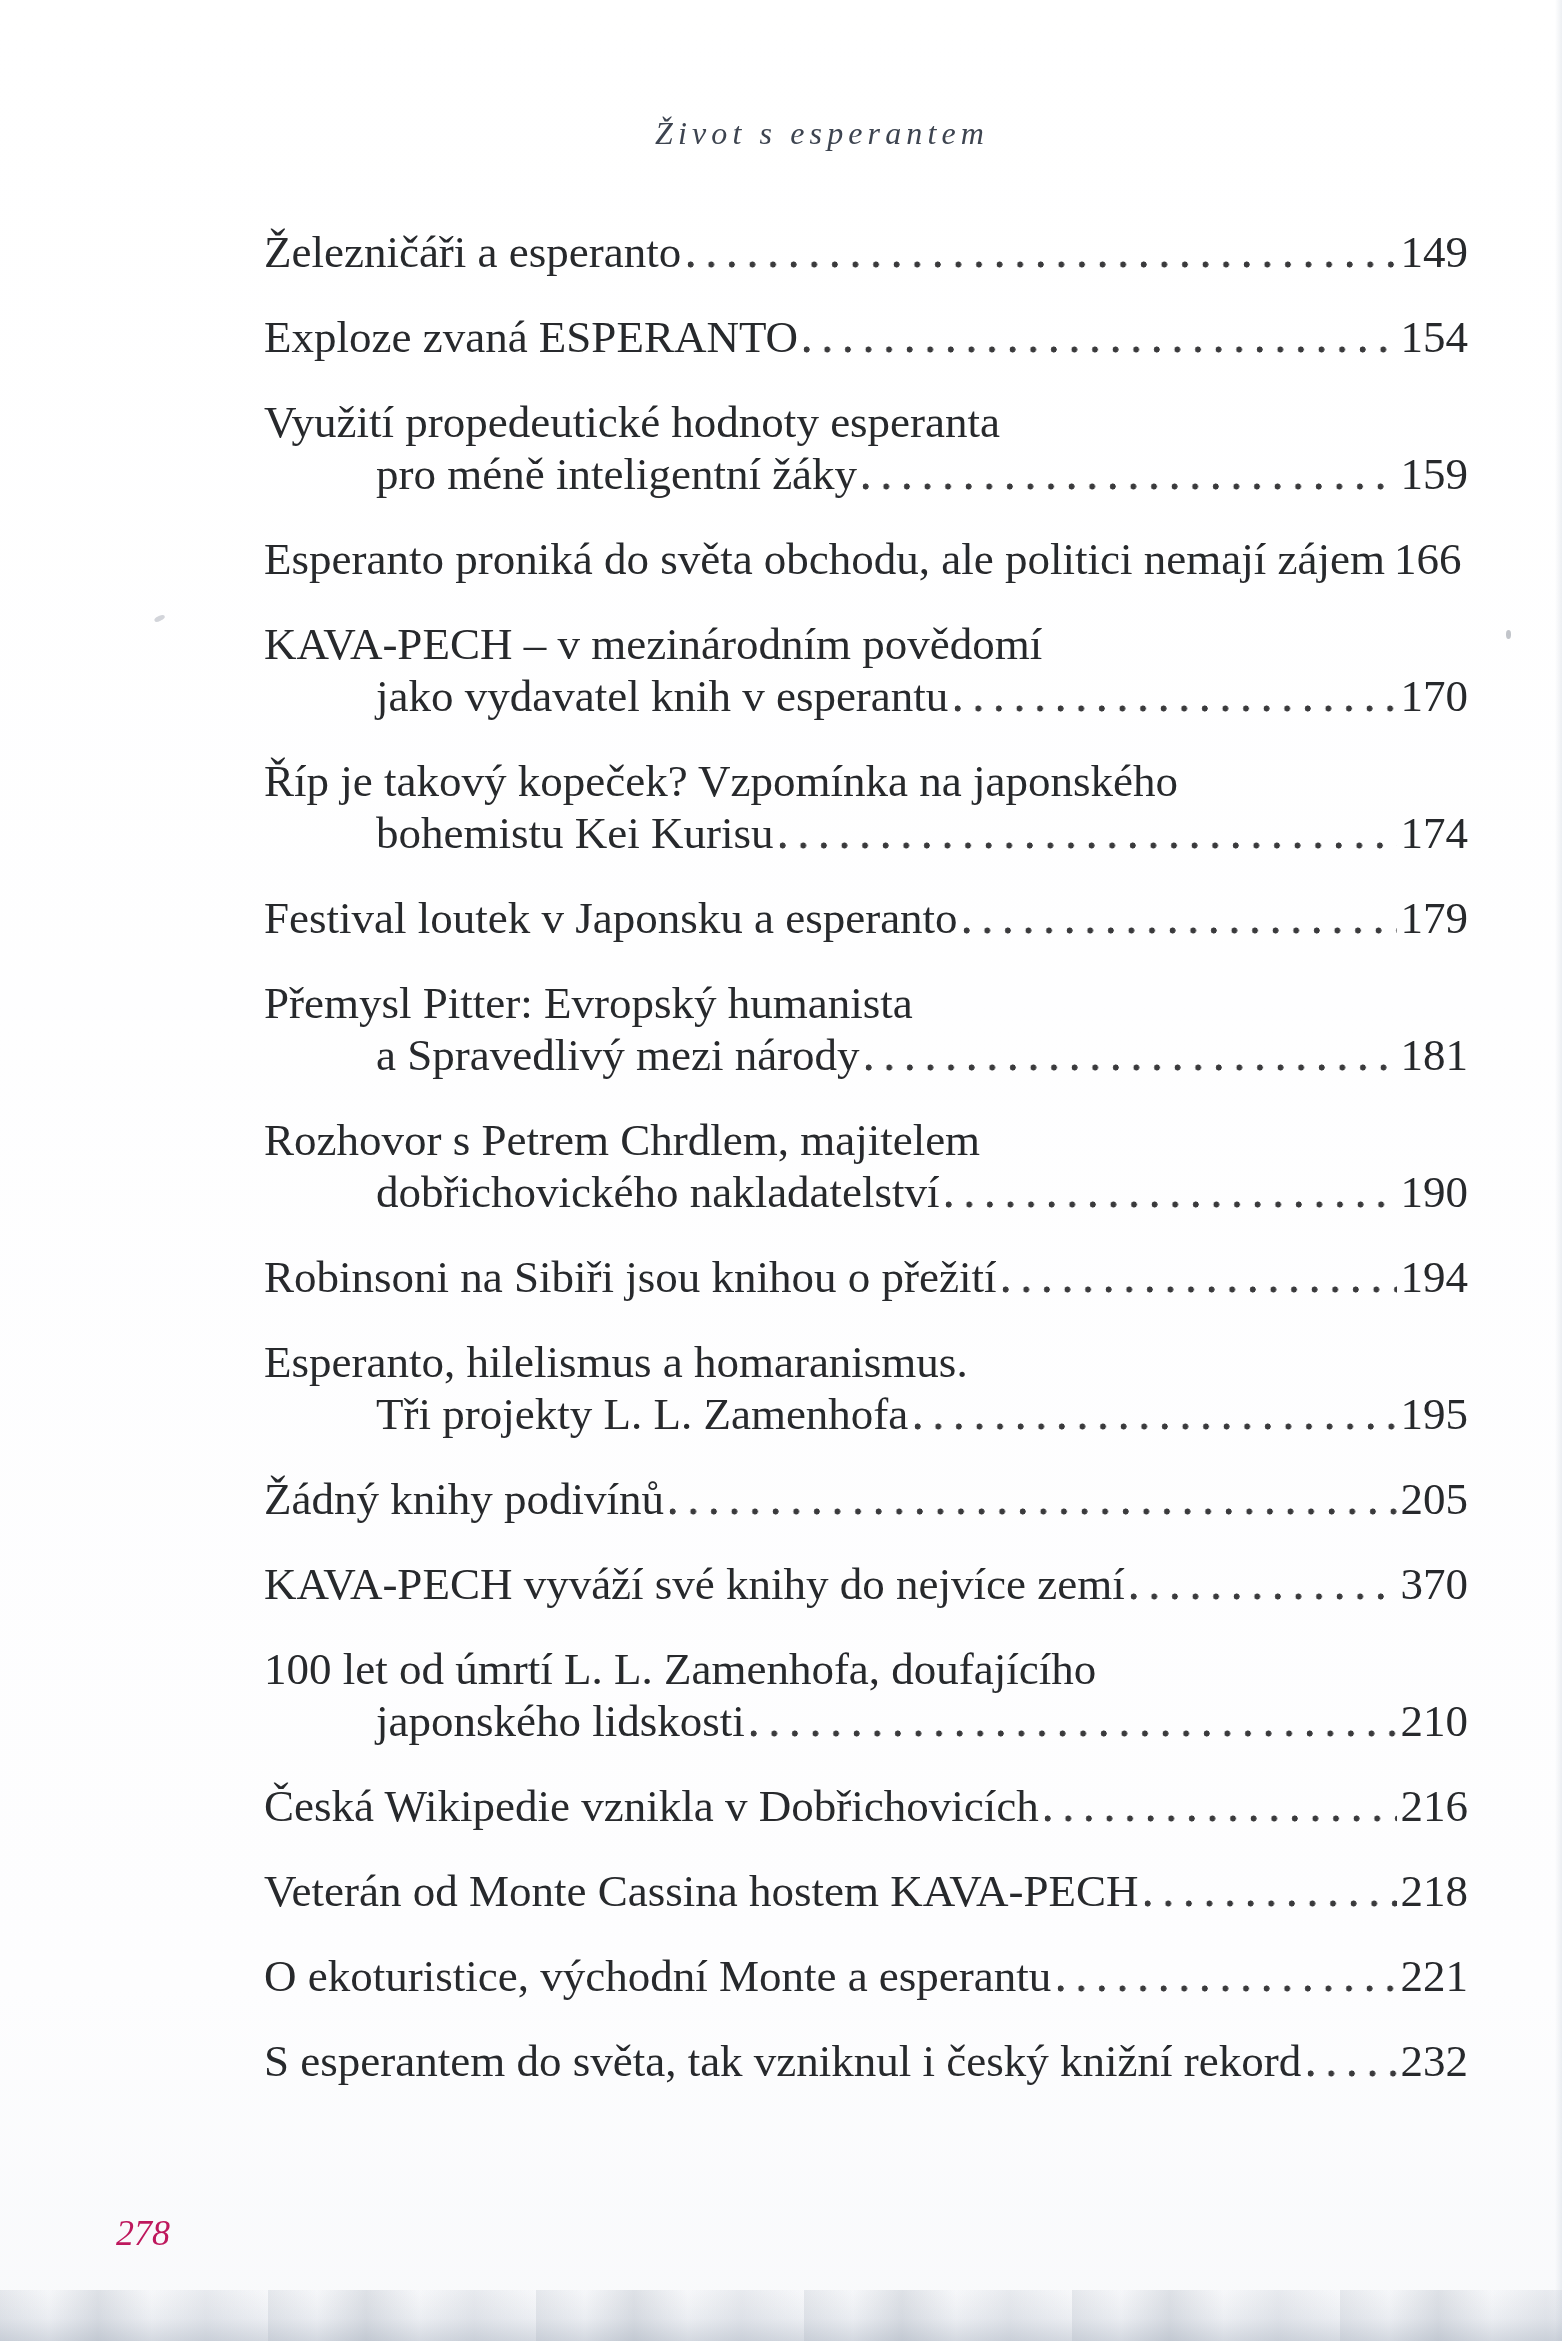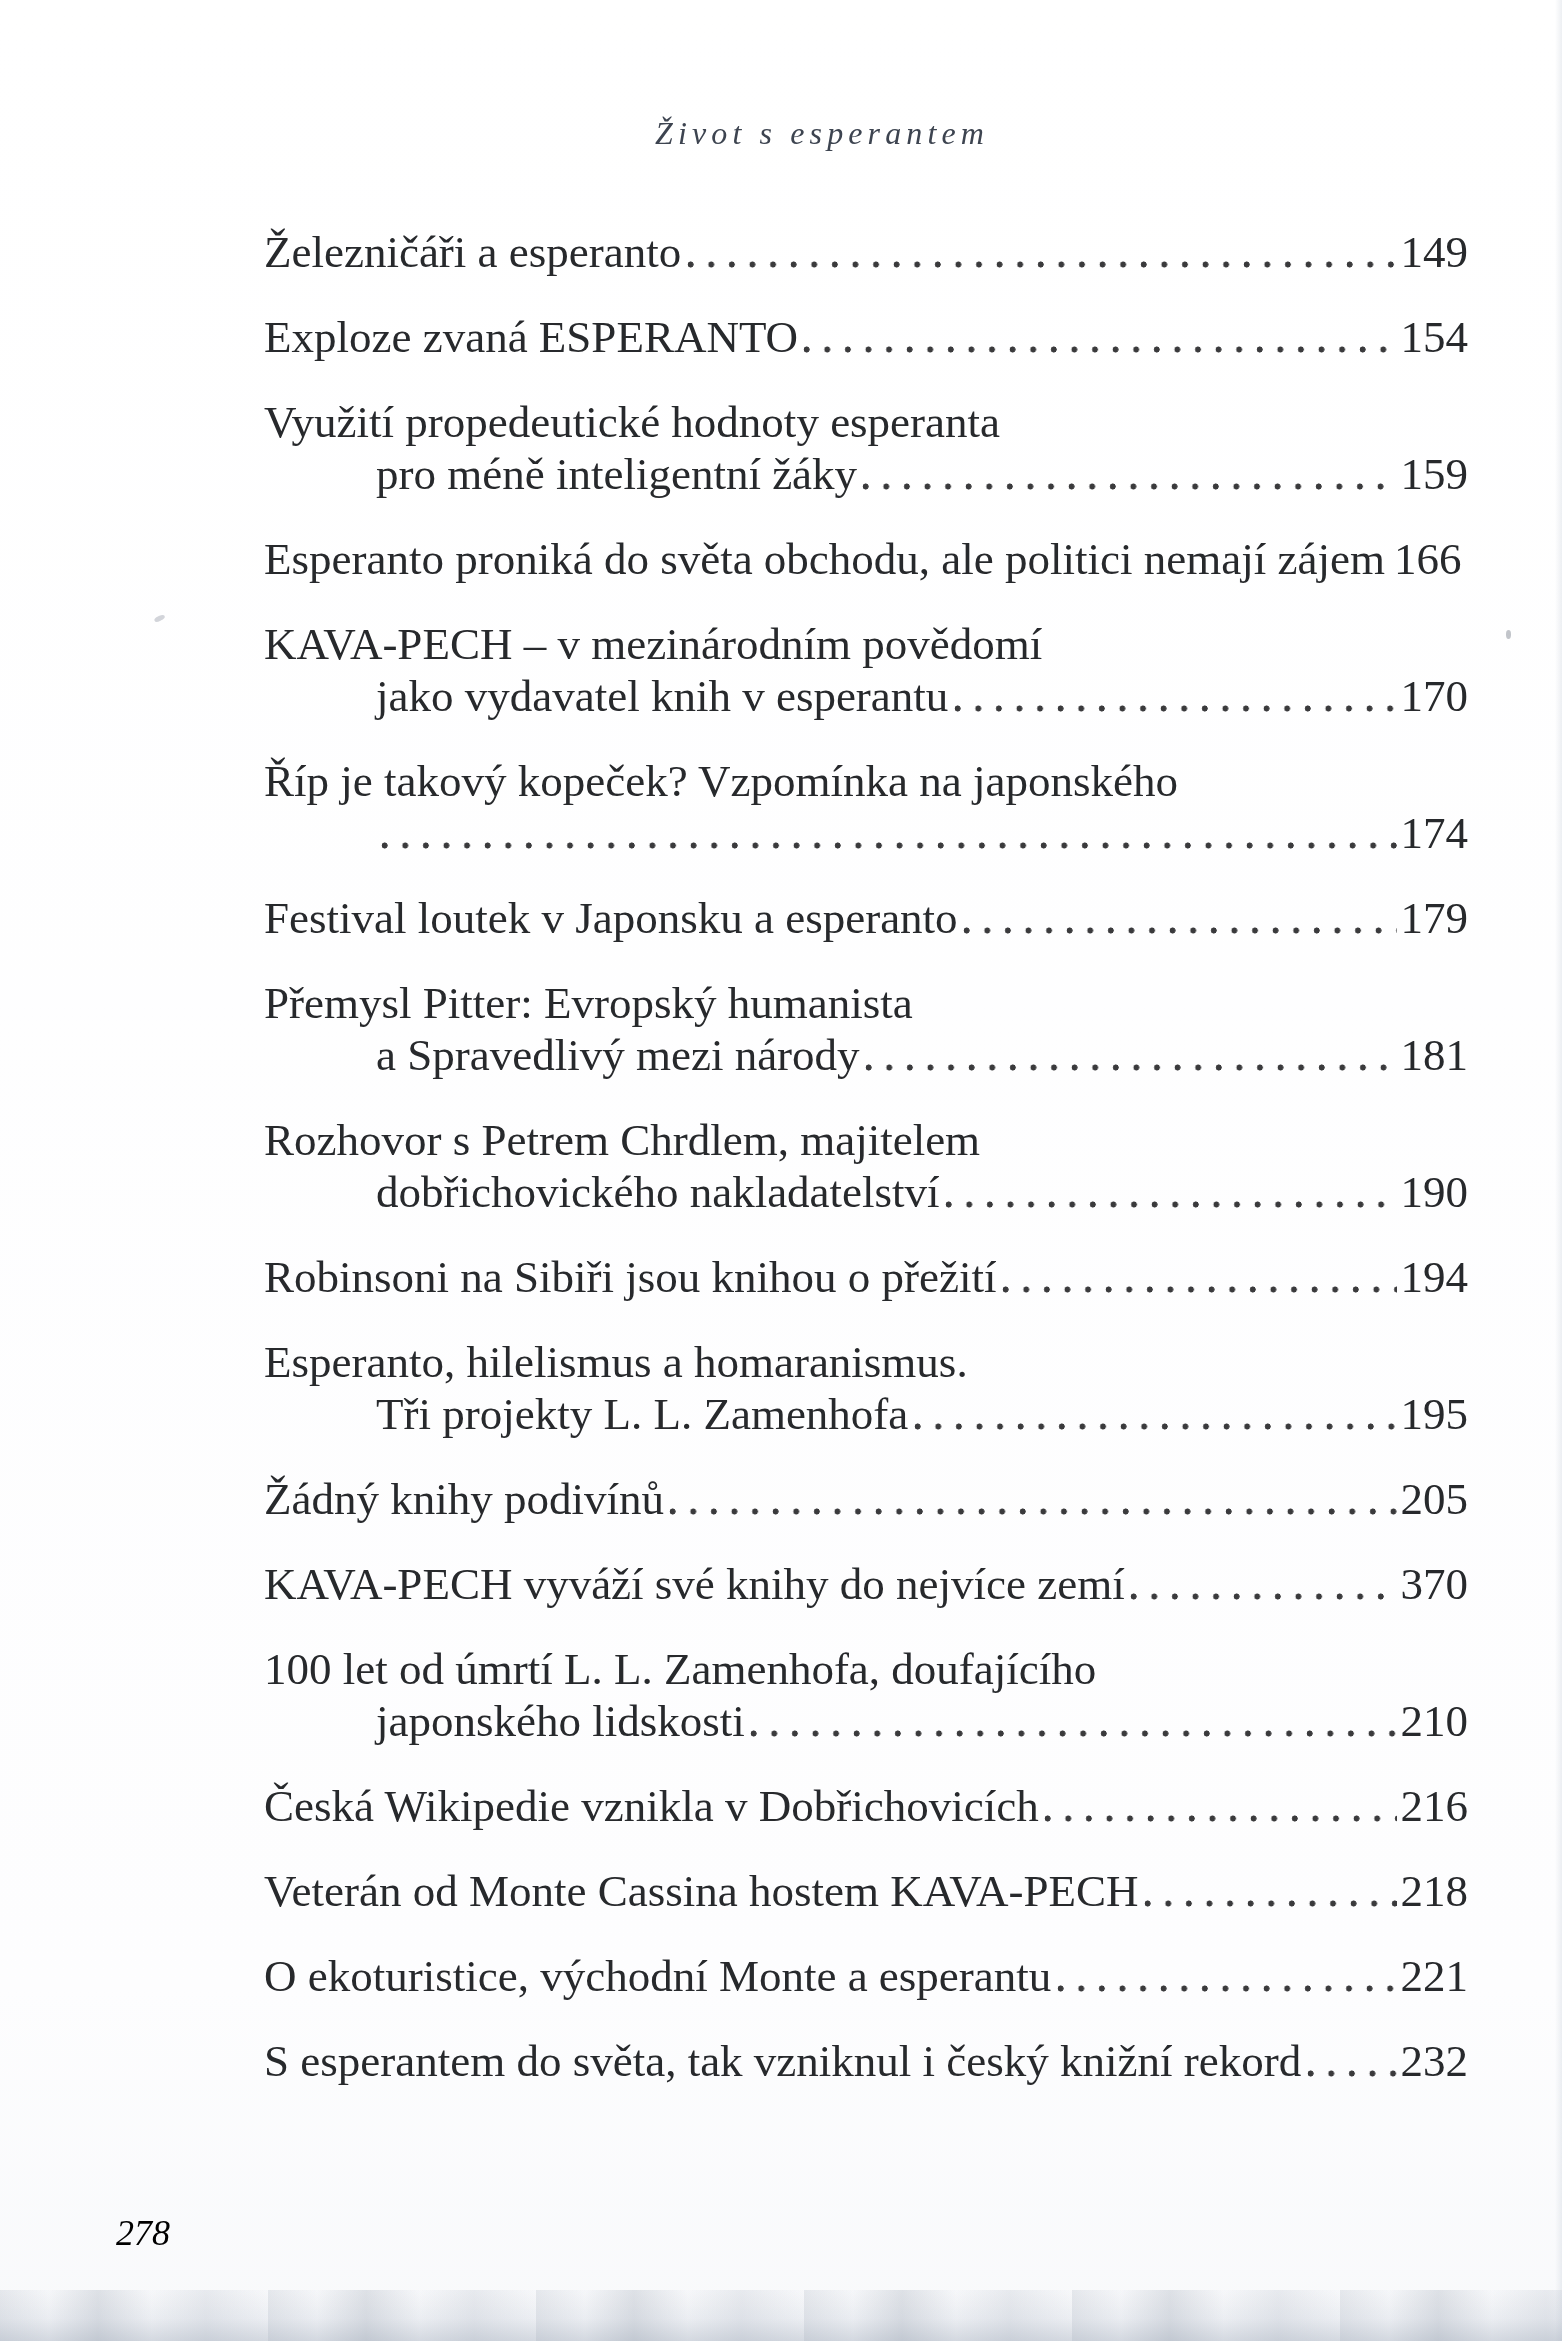--- a/index.html
+++ b/index.html
@@ -75,21 +75,21 @@
     white-space: nowrap;
   }
 
   
   .folio {
     position: absolute;
     left: 116px;
     top: 2212px;
     font-style: italic;
     font-size: 36px;
-    color: #000000;
+    color: #be185d;
   }
 
   
   .scan-strip-bottom {
     position: absolute;
     left: 0;
     bottom: 0;
     width: 100%;
     height: 52px;
     background:
@@ -172,20 +172,21 @@
         <div class="row cont">
       <span class="title">jako vydavatel knih v esperantu</span>
       <span class="leader"></span>
       <span class="pageno">170</span>
     </div>
   </div>
 
   <div class="entry">
     <div class="line">Říp je takový kopeček? Vzpomínka na japonského</div>
         <div class="row cont">
+      <span class="title">bohemistu Kei Kurisu</span>
       <span class="leader"></span>
       <span class="pageno">174</span>
     </div>
   </div>
 
   <div class="entry">
     <div class="row">
       <span class="title">Festival loutek v Japonsku a esperanto</span>
       <span class="leader"></span>
       <span class="pageno">179</span>

